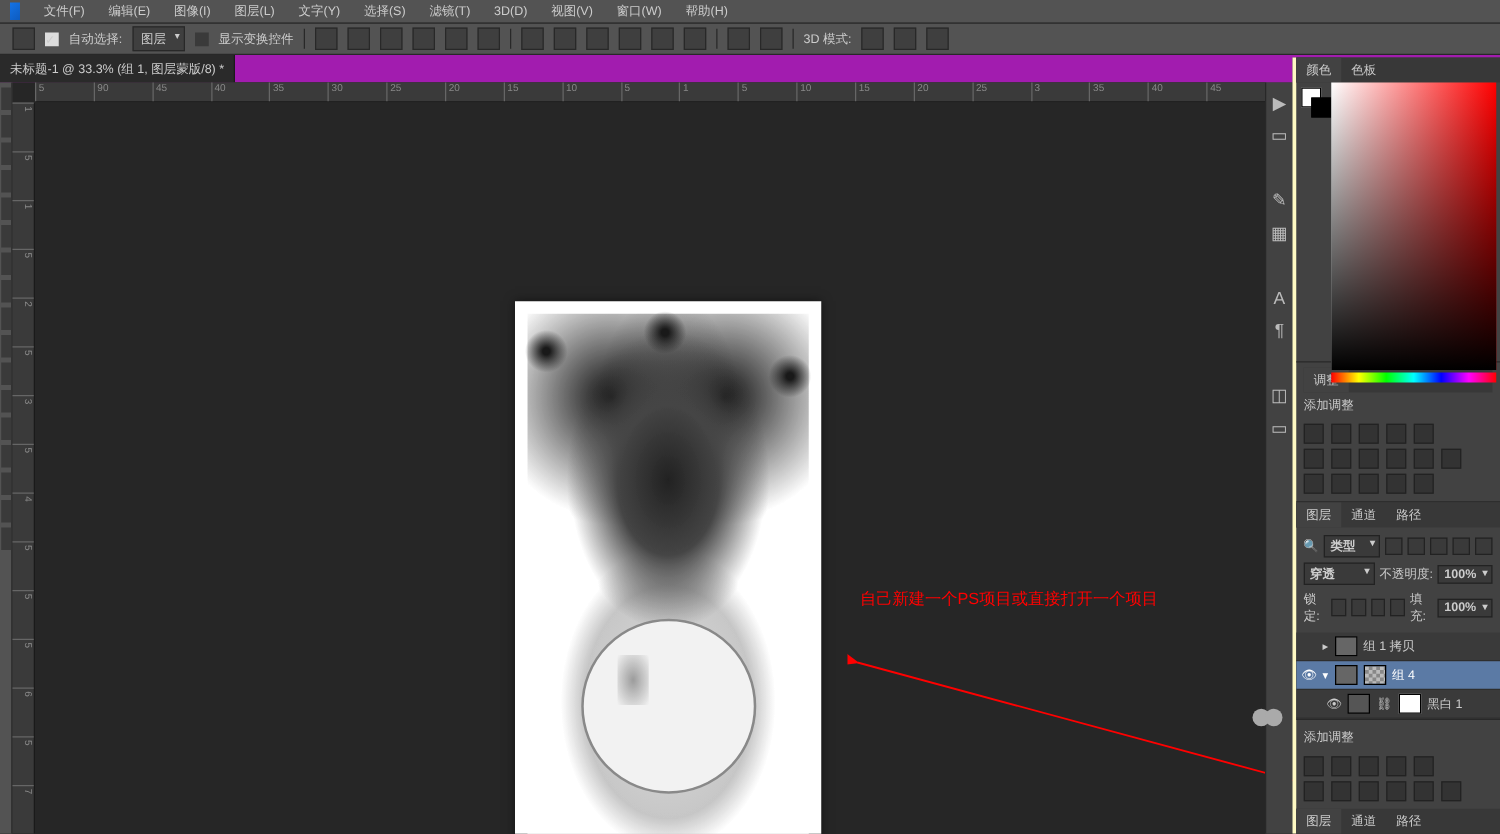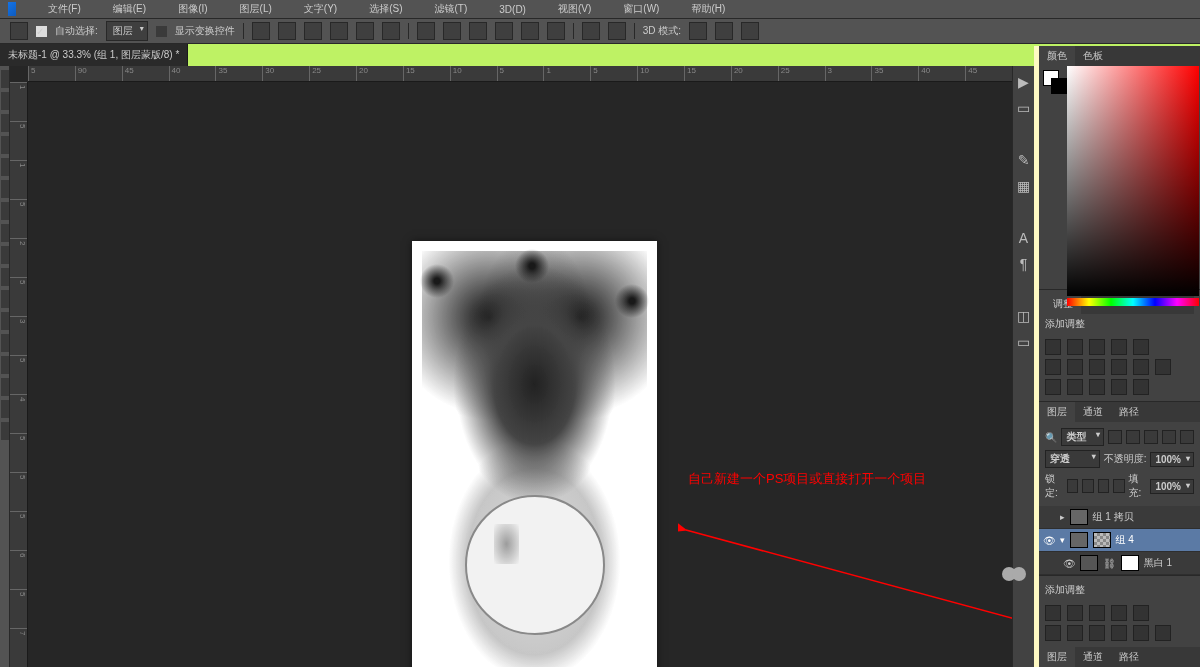--- a/index.html
+++ b/index.html
@@ -1,29 +1,29 @@
 <!DOCTYPE html>
 <html><head>
 <meta charset="utf-8">
 <style>
 * { margin: 0; padding: 0; box-sizing: border-box; font-family: "Microsoft YaHei", sans-serif; }
 body { background: #323232; color: #ccc; font-size: 11px; overflow: hidden; width: 1200px; height: 667px; position: relative; }
 
-.menubar { height: 18px; background: #535353; display: flex; align-items: center; padding-left: 8px; gap: 20px; }
+.menubar { height: 18px; background: #535353; display: flex; align-items: center; padding-left: 8px; gap: 7px; }
 .menubar .app-icon { width: 8px; height: 14px; background: linear-gradient(135deg,#1473e6,#0d5bbf); margin-right: 6px; }
 .menubar span { padding: 2px 6px; cursor: default; font-size: 10px; }
 
 .optbar { height: 26px; background: #535353; border-top: 1px solid #282828; border-bottom: 1px solid #282828; display: flex; align-items: center; padding-left: 10px; gap: 8px; font-size: 10px; }
 .optbar .cb { width: 11px; height: 11px; background: #ddd; display: inline-block; }
 .optbar .dd { background: #3f3f3f; padding: 2px 14px 2px 6px; border: 1px solid #282828; position: relative; }
 .optbar .dd::after { content: "▾"; position: absolute; right: 3px; font-size: 8px; }
 .optbar .sep { width: 1px; height: 16px; background: #282828; }
 .optbar .ico { width: 18px; height: 18px; border: 1px solid #282828; background: #3f3f3f; display: inline-block; }
 
-.doctab { height: 22px; background: #bef264; display: flex; align-items: flex-end; }
+.doctab { height: 22px; background: #a21caf; display: flex; align-items: flex-end; }
 .doctab .tab { background: #2a2a2a; padding: 4px 8px; font-size: 10px; color: #ccc; border-right: 1px solid #1a1a1a; }
 
 .tool-strip { position: absolute; left: 0; top: 66px; width: 10px; height: 601px; background: #535353; border-right: 1px solid #282828; display: flex; flex-direction: column; align-items: center; padding-top: 4px; gap: 4px; }
 .tool-strip .t { width: 8px; height: 18px; background: #3a3a3a; }
 
 .canvas-area { position: absolute; left: 10px; top: 66px; width: 1002px; height: 601px; background: #262626; }
 .hruler { position: absolute; left: 18px; top: 0; right: 0; height: 16px; background: #3a3a3a; border-bottom: 1px solid #1a1a1a; display: flex; }
 .hruler .tick { flex: 1; border-left: 1px solid #666; font-size: 8px; color: #888; padding-left: 2px; }
 .vruler { position: absolute; left: 0; top: 16px; width: 18px; bottom: 0; background: #3a3a3a; border-right: 1px solid #1a1a1a; display: flex; flex-direction: column; }
 .vruler .tick { flex: 1; border-top: 1px solid #666; font-size: 8px; color: #888; writing-mode: vertical-rl; padding-top: 2px; }
@@ -41,21 +41,21 @@
 .fan { position: absolute; left: 50%; top: 55%; width: 140px; height: 140px; margin-left: -70px; border-radius: 50%; background: #e8e8e8; border: 2px solid #888; }
 .fan::after { content:""; position: absolute; left: 20%; top: 20%; width: 25px; height: 40px; background: radial-gradient(#999,transparent); }
 .splat { position: absolute; width: 40px; height: 40px; background: radial-gradient(#222 10%, transparent 60%); }
 
 .annotation { position: absolute; left: 660px; top: 388px; color: #ff0000; font-size: 13px; white-space: nowrap; text-align: center; }
 .arrow-svg { position: absolute; left: 650px; top: 440px; pointer-events: none; }
 
 .side-icons { position: absolute; left: 1012px; top: 66px; width: 22px; height: 601px; background: #424242; border-left: 1px solid #282828; display: flex; flex-direction: column; align-items: center; gap: 10px; padding-top: 8px; }
 .side-icons .si { width: 16px; height: 16px; color: #bbb; font-size: 14px; text-align: center; line-height: 16px; }
 
-.panels { position: absolute; left: 1034px; top: 46px; width: 166px; height: 621px; background: #424242; border-left: 5px solid #fef9c3; display: flex; flex-direction: column; font-size: 10px; }
+.panels { position: absolute; left: 1034px; top: 46px; width: 166px; height: 621px; background: #424242; border-left: 3px solid #fef9c3; display: flex; flex-direction: column; font-size: 10px; }
 .panel-tabs { display: flex; background: #383838; }
 .panel-tabs span { padding: 3px 8px; }
 .panel-tabs span.active { background: #424242; }
 
 .color-panel { height: 254px; position: relative; }
 .swatch-pair { position: absolute; left: 4px; top: 24px; }
 .swatch-pair .sw { width: 16px; height: 16px; border: 1px solid #000; }
 .swatch-pair .sw.a { background: #fff; }
 .swatch-pair .sw.b { background: #000; margin-top: -8px; margin-left: 8px; }
 .picker { position: absolute; left: 28px; top: 20px; width: 132px; height: 230px; background: linear-gradient(to bottom, rgba(0,0,0,0), #000), linear-gradient(to right, #fff, #ff0000); }

